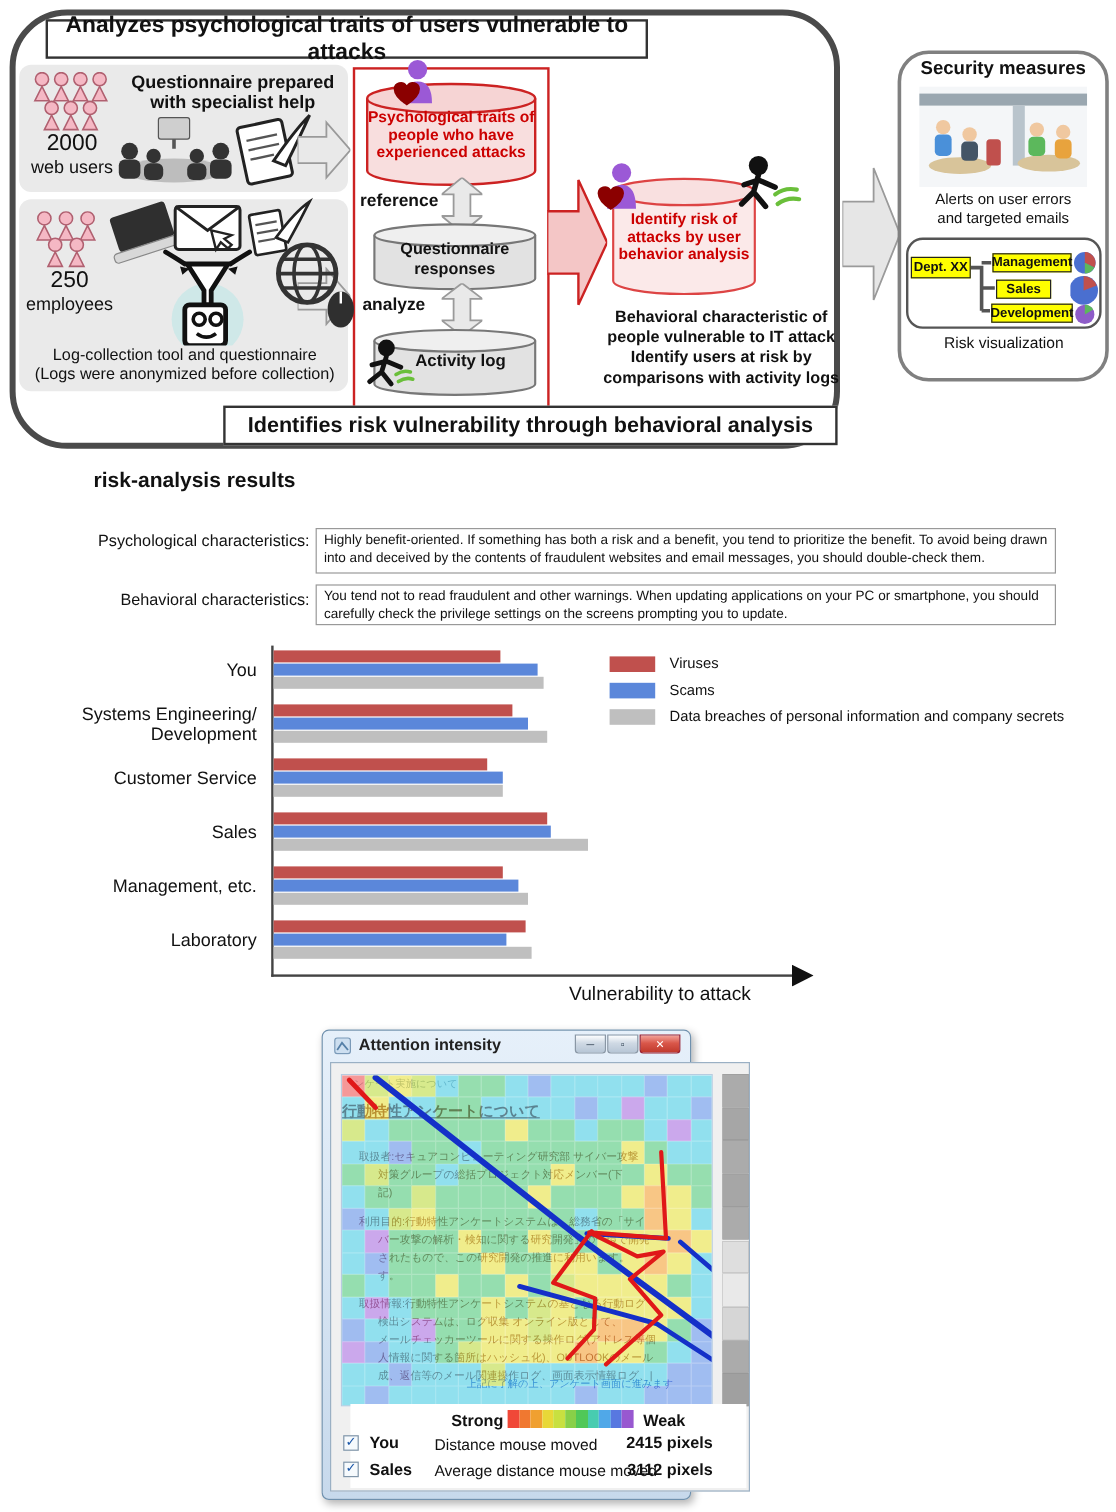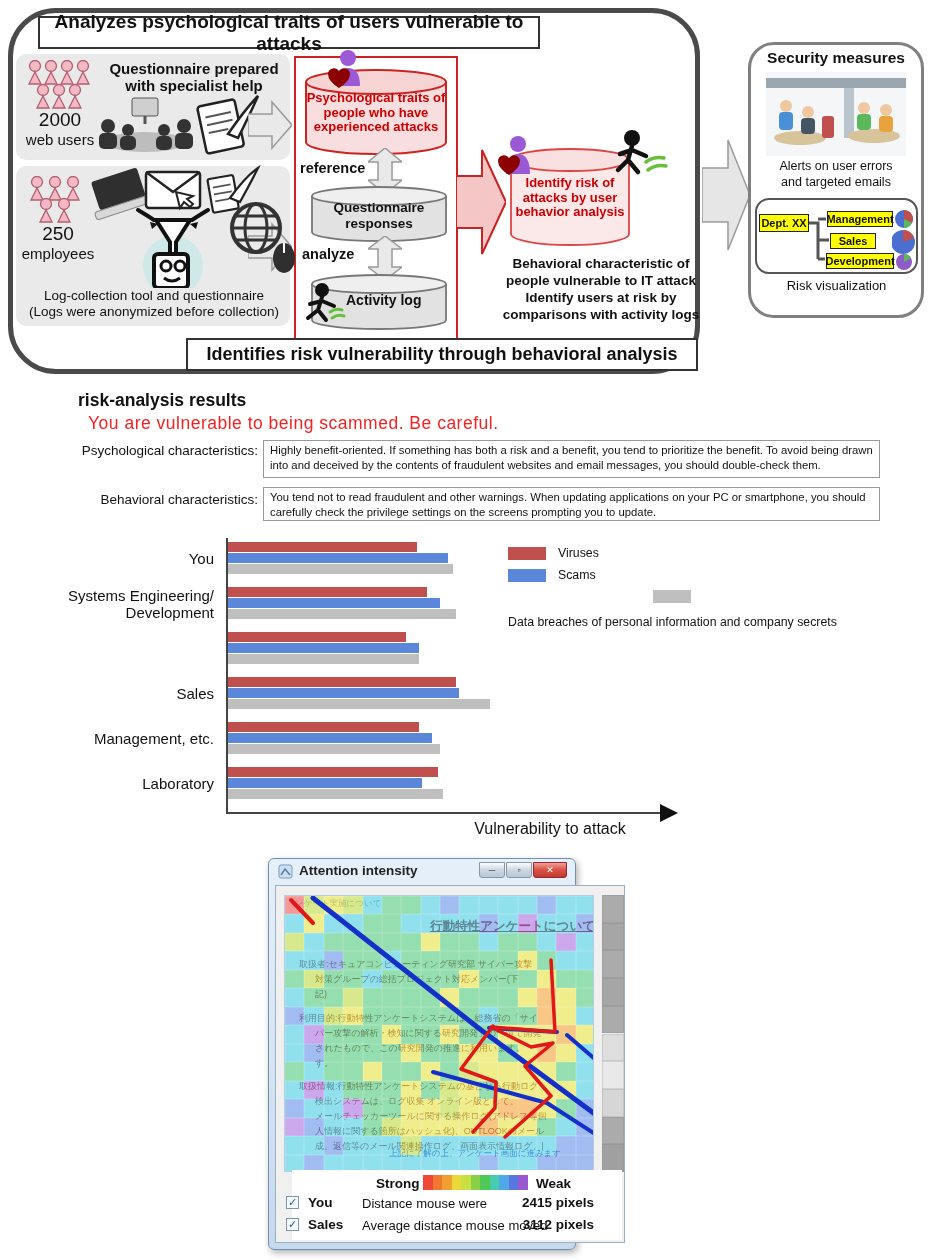--- a/index.html
+++ b/index.html
@@ -283,37 +283,37 @@
       <path d="M12 11 L12 2 A9 9 0 0 1 20 15 Z" fill="#c0504d"></path>
       <path d="M12 11 L20 15 A9 9 0 0 1 12 20 Z" fill="#5cb85c"></path>
     <circle cx="11" cy="34" r="12" fill="#4a6fd0"></circle>
       <path d="M11 34 L11 22 A12 12 0 0 1 22 30 Z" fill="#c0504d"></path>
     <circle cx="12" cy="54" r="8" fill="#8e5cc8"></circle>
       <path d="M12 54 L12 46 A8 8 0 0 1 19 50 Z" fill="#5cb85c"></path>
   </svg>
   <div class="abs ctr" style="left:755px;top:276px;width:163px;height:18px;font-size:13px;">Risk visualization</div>
 
   <div class="abs" style="left:78px;top:390px;font-size:17.5px;font-weight:bold;">risk-analysis results</div>
-  <div class="abs" style="left:88px;top:413px;font-size:17.5px;color:#f32222;letter-spacing:.5px;">You are vulnerable to being scammed. Be careful.</div>
   <div class="abs res-label" style="left:60px;top:443px;width:198px;">Psychological characteristics:</div>
   <div class="abs res-text" style="left:263px;top:440px;width:617px;height:38px;">Highly benefit-oriented. If something has both a risk and a benefit, you tend to prioritize the benefit. To avoid being drawn into and deceived by the contents of fraudulent websites and email messages, you should double-check them.</div>
   <div class="abs res-label" style="left:60px;top:492px;width:198px;">Behavioral characteristics:</div>
   <div class="abs res-text" style="left:263px;top:487px;width:617px;height:34px;">You tend not to read fraudulent and other warnings. When updating applications on your PC or smartphone, you should carefully check the privilege settings on the screens prompting you to update.</div>
 
   <div class="abs" style="left:0;top:0;" id="chart-layer">
     <div class="abs" style="left:226px;top:538px;width:2px;height:276px;background:#444;"></div>
     <div class="abs" style="left:226px;top:812px;width:436px;height:2px;background:#444;"></div>
     <svg class="abs" style="left:660px;top:804px;" width="18" height="18">
       <polygon points="0,0 18,9 0,18" fill="#111"></polygon>
     </svg>
     <div class="abs ctr" style="left:420px;top:818px;width:260px;height:22px;font-size:16px;">Vulnerability to attack</div>
     <div id="chart-cats" class="abs" style="left:50px;top:538px;width:170px;height:276px;">
         <div class="cat-label" style="top: 4px; right: 6px;">You</div>
         <div class="cat-label" style="top: 49px; right: 6px;">Systems Engineering/
 Development</div>
+        <div class="cat-label" style="top: 94px; right: 6px;">Customer Service</div>
         <div class="cat-label" style="top: 139px; right: 6px;">Sales</div>
         <div class="cat-label" style="top: 229px; right: 6px;">Laboratory</div>
         <div class="cat-label" style="top: 184px; right: 6px;">Management, etc.</div>
       </div>
     <div id="chart-bars" class="abs" style="left:228px;top:538px;width:436px;height:276px;">
         <div class="bar" style="top: 4px; left: 0px; width: 188.64px; background: rgb(192, 80, 77);"></div>
         <div class="bar" style="top: 15px; left: 0px; width: 220.08px; background: rgb(91, 135, 218);"></div>
         <div class="bar" style="top: 26px; left: 0px; width: 225.32px; background: rgb(191, 191, 191);"></div>
         <div class="bar" style="top: 49px; left: 0px; width: 199.12px; background: rgb(192, 80, 77);"></div>
         <div class="bar" style="top: 60px; left: 0px; width: 212.22px; background: rgb(91, 135, 218);"></div>
@@ -333,42 +333,42 @@
       </div>
     <div id="chart-legend" class="abs" style="left:508px;top:546px;width:380px;height:70px;">
         <div class="leg-row" style="top: 0px; left: 0px;">
           <div class="leg-sw" style="background: rgb(192, 80, 77);"></div>
           <div class="leg-tx">Viruses</div>
         </div>
         <div class="leg-row" style="top: 22px; left: 0px;">
           <div class="leg-sw" style="background: rgb(91, 135, 218);"></div>
           <div class="leg-tx">Scams</div>
         </div>
-        <div class="leg-row" style="top: 44px; left: 0px; flex-direction: column;">
+        <div class="leg-row" style="top: 44px; left: 0px;">
           <div class="leg-sw" style="background: rgb(191, 191, 191);"></div>
           <div class="leg-tx">Data breaches of personal information and company secrets</div>
         </div>
       </div>
   </div>
 
   <div class="abs win">
     <svg class="abs" style="left:9px;top:5px;" width="15" height="15">
       <rect x="1" y="1" width="13" height="13" rx="2" fill="#cddff0" stroke="#7a9ab8"></rect>
       <path d="M3 11 L7 5 L12 11" stroke="#5580a8" fill="none" stroke-width="1.5"></path>
     </svg>
     <div class="win-title">Attention intensity</div>
     <div class="win-btn" style="right:70px;width:26px;">─</div>
     <div class="win-btn" style="right:43px;width:26px;">▫</div>
     <div class="win-btn close" style="right:8px;width:34px;">✕</div>
 
     <div class="win-body">
 
       <div class="abs" id="heatmap" style="left:8px;top:9px;width:310px;height:277px;background:#fdfdfd;border:1px solid #b8cce0;overflow:hidden;">
         <div class="abs" style="left:10px;top:2px;font-size:8.5px;color:#8899aa;">ンケート実施について</div>
-        <div class="abs" style="left:0;top:22px;width:310px;text-align:right;font-size:12.5px;font-weight:bold;color:#7a2020;text-decoration:underline;">行動特性アンケートについて</div>
+        <div class="abs" style="left:0;top:22px;width:310px;text-align:left;font-size:12.5px;font-weight:bold;color:#7a2020;text-decoration:underline;">行動特性アンケートについて</div>
         <div id="doc-lines">
             <div class="hm-doc-line" style="left: 14px; top: 62px;">取扱者:セキュアコンピューティング研究部 サイバー攻撃</div>
             <div class="hm-doc-line" style="left: 30px; top: 77px;">対策グループの総括プロジェクト対応メンバー(下</div>
             <div class="hm-doc-line" style="left: 30px; top: 92px;">記)</div>
             <div class="hm-doc-line" style="left: 14px; top: 116px;">利用目的:行動特性アンケートシステムは、総務省の「サイ</div>
             <div class="hm-doc-line" style="left: 30px; top: 131px;">バー攻撃の解析・検知に関する研究開発」の一環で開発</div>
             <div class="hm-doc-line" style="left: 30px; top: 146px;">されたもので、この研究開発の推進に利用います。</div>
             <div class="hm-doc-line" style="left: 30px; top: 161px;">す。</div>
             <div class="hm-doc-line" style="left: 14px; top: 184px;">取扱情報:行動特性アンケートシステムの基となる行動ログ</div>
             <div class="hm-doc-line" style="left: 30px; top: 199px;">検出システムは、ログ収集 オンライン版として、</div>
@@ -656,21 +656,21 @@
             <div style="width: 9.5px; height: 15px; background: rgb(72, 204, 176);"></div>
             <div style="width: 9.5px; height: 15px; background: rgb(80, 168, 232);"></div>
             <div style="width: 9.5px; height: 15px; background: rgb(88, 120, 224);"></div>
             <div style="width: 9.5px; height: 15px; background: rgb(152, 88, 208);"></div>
           </div>
         <div class="abs" style="left:244px;top:6px;font-size:13.5px;font-weight:bold;">Weak</div>
       </div>
 
       <div class="chk ctr" style="left:10px;top:310px;">✓</div>
       <div class="abs mrow-name" style="left:32px;top:309px;">You</div>
-      <div class="abs mrow-met" style="left:86px;top:310px;">Distance mouse were</div>
+      <div class="abs mrow-met" style="left:86px;top:310px;">Distance mouse moved</div>
       <div class="abs mrow-val" style="left:240px;top:309px;width:78px;">2415 pixels</div>
 
       <div class="chk ctr" style="left:10px;top:332px;">✓</div>
       <div class="abs mrow-name" style="left:32px;top:331px;">Sales</div>
       <div class="abs mrow-met" style="left:86px;top:332px;">Average distance mouse moved</div>
       <div class="abs mrow-val" style="left:240px;top:331px;width:78px;">3112 pixels</div>
     </div>
   </div>
 </div>
 

